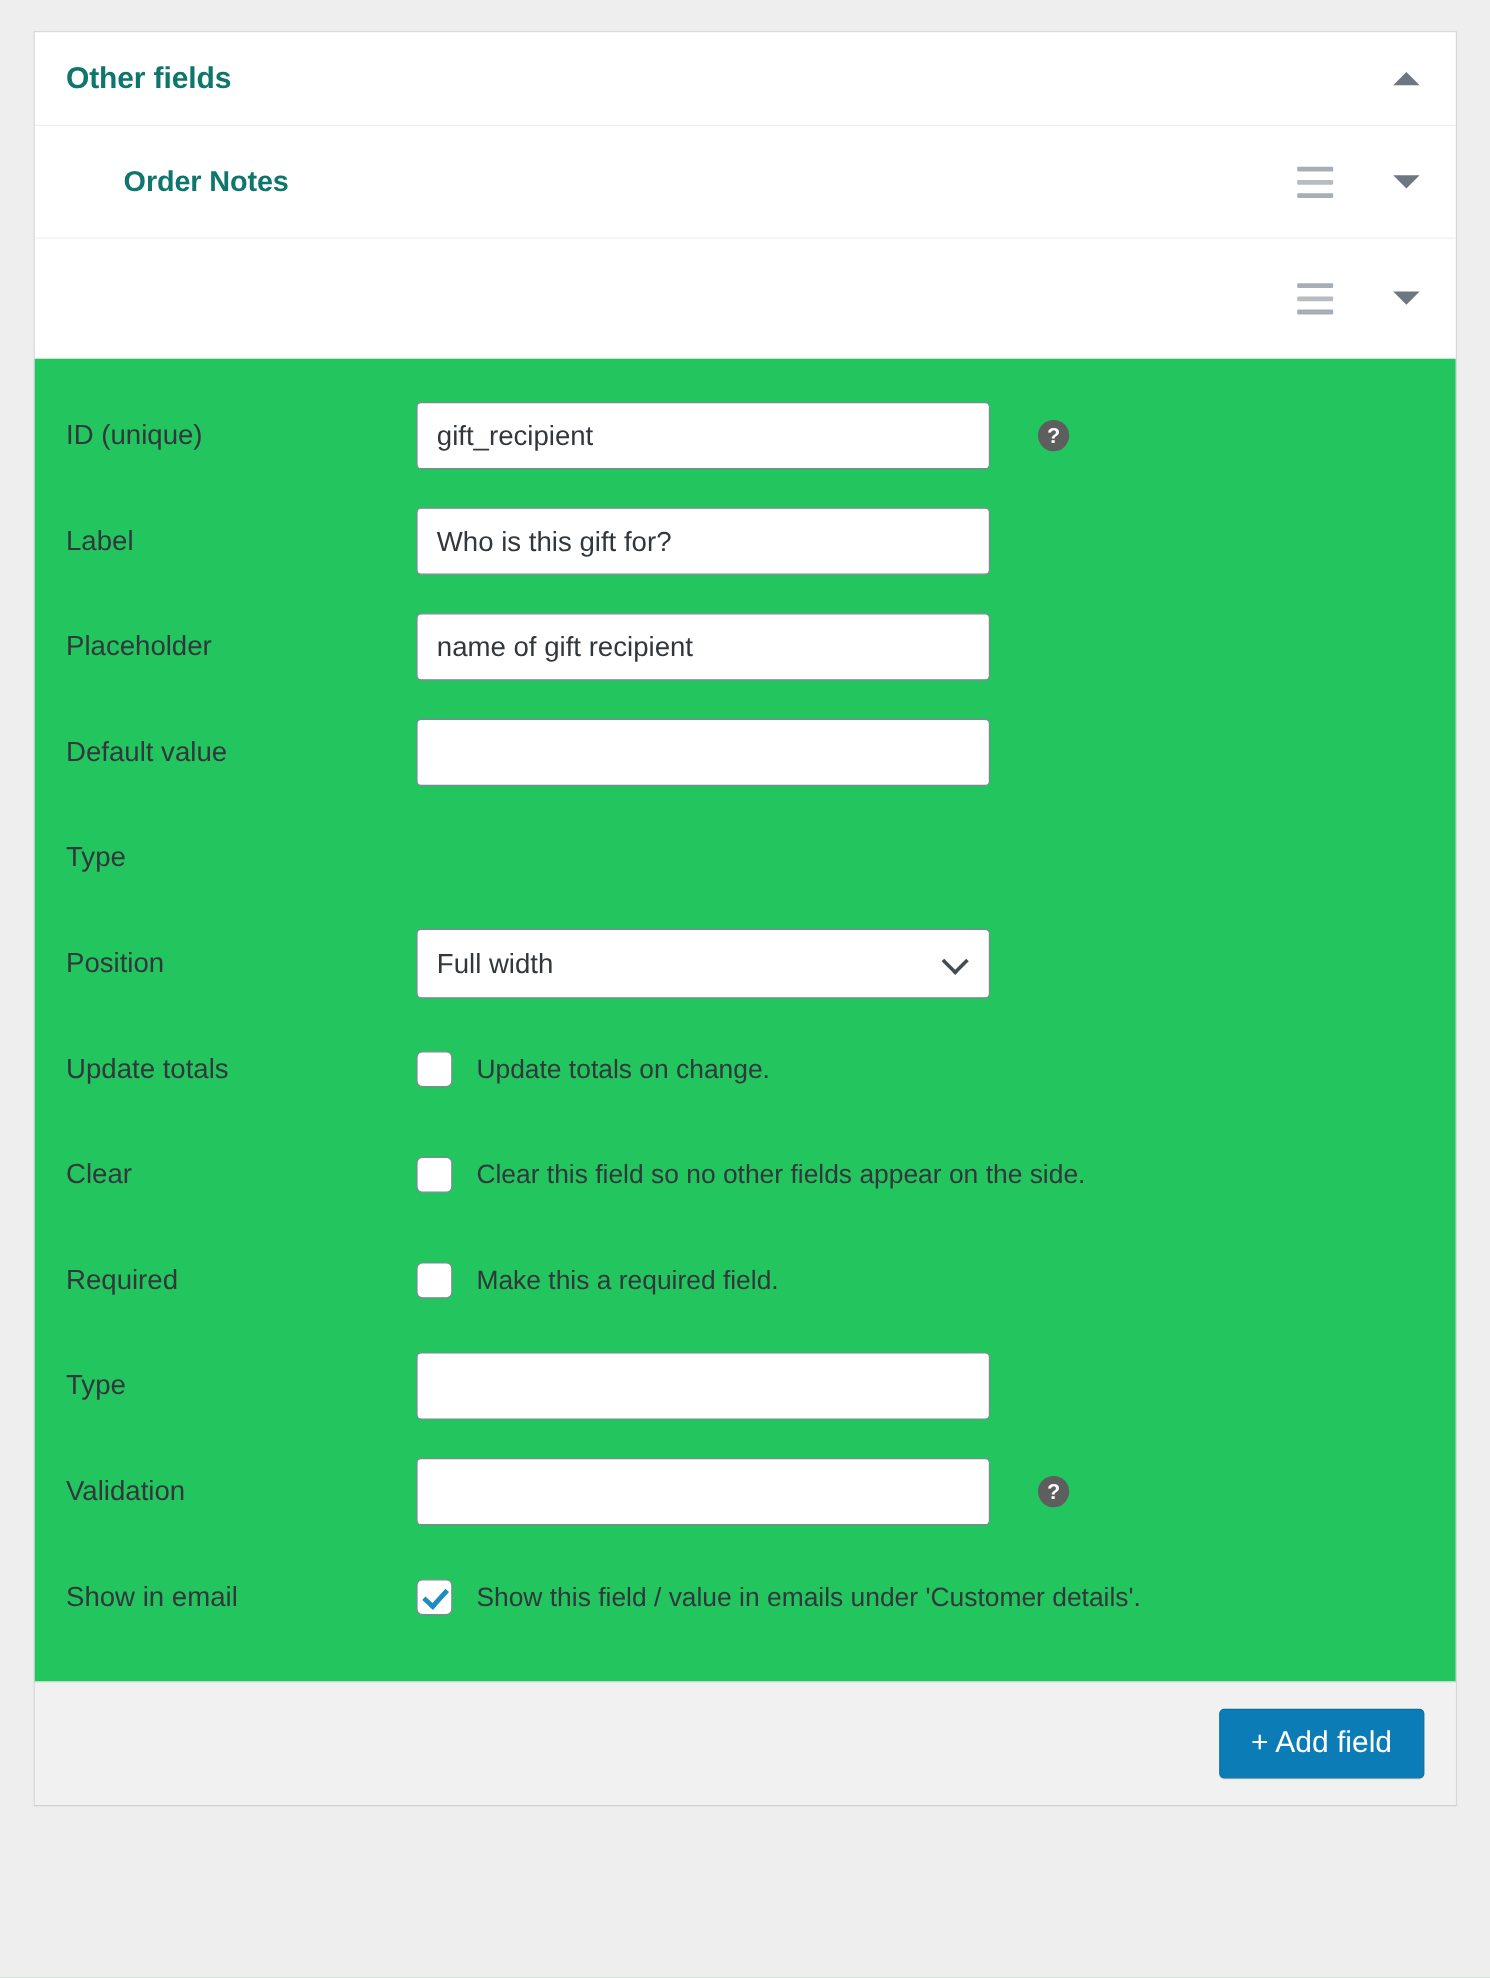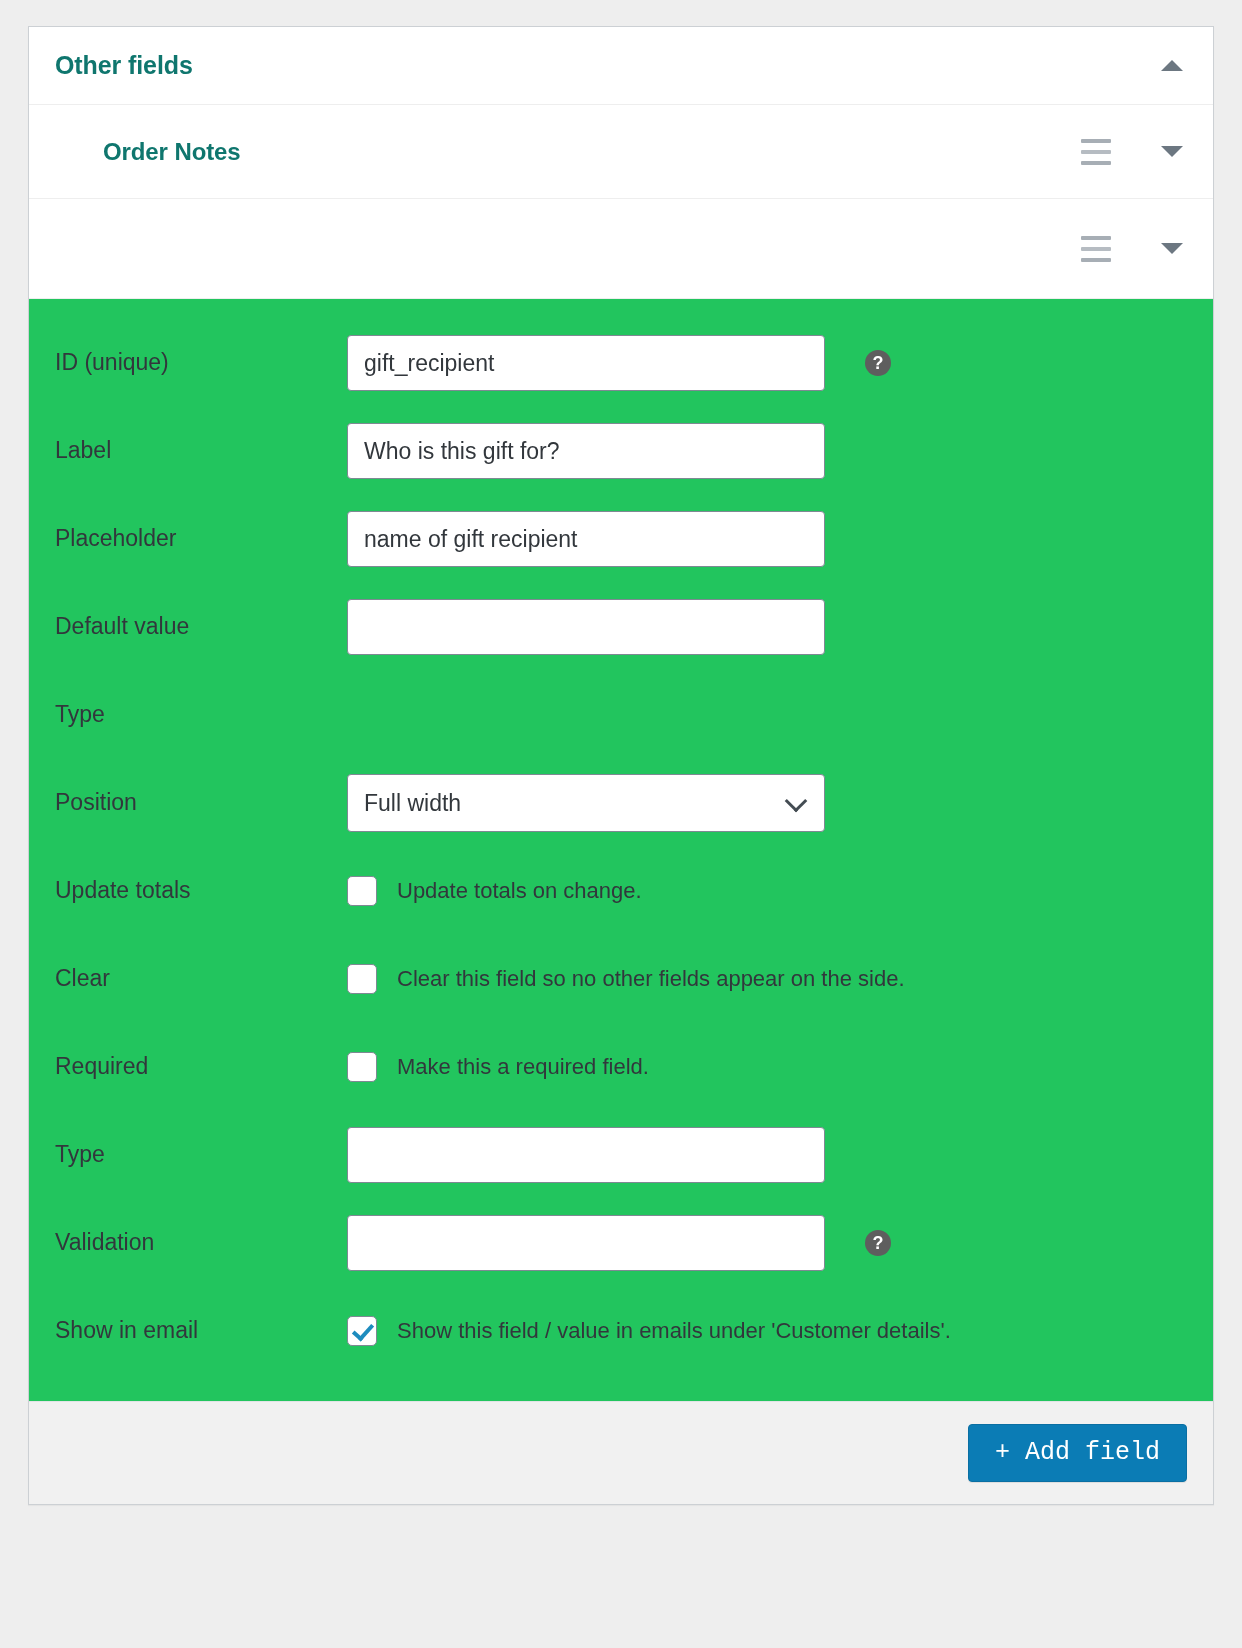--- a/index.html
+++ b/index.html
@@ -220,21 +220,21 @@
     display: flex;
     justify-content: flex-end;
     align-items: center;
     min-height: 96px;
   }
   .btn-primary {
     background: #0b7cb5;
     border: 1px solid #0a6fa3;
     border-radius: 4px;
     color: #ffffff;
-    font-family: Liberation Mono, monospace;
+    font-family: Liberation Sans, sans-serif;
     font-size: 25px;
     padding: 14px 26px;
     cursor: pointer;
     line-height: 1.1;
     box-shadow: 0 1px 0 rgba(0,0,0,0.08);
   }
 </style>
 </head>
 <body>
 

